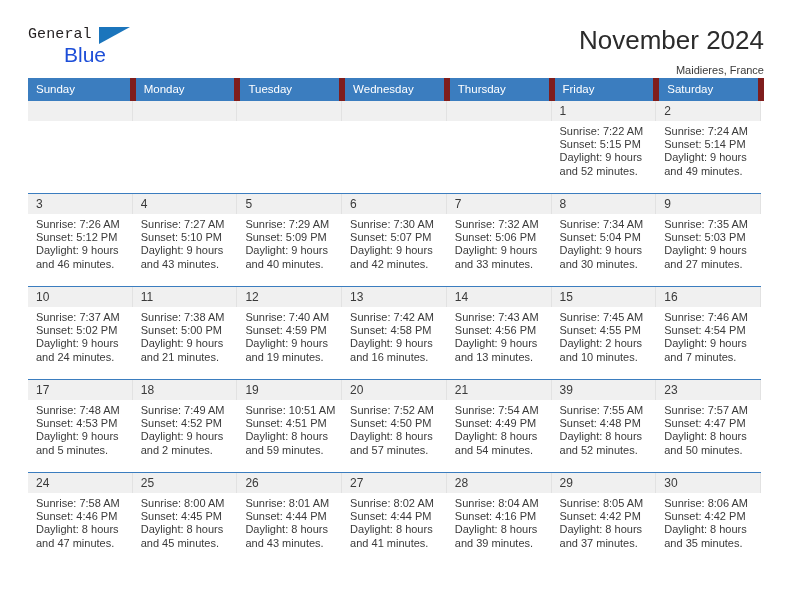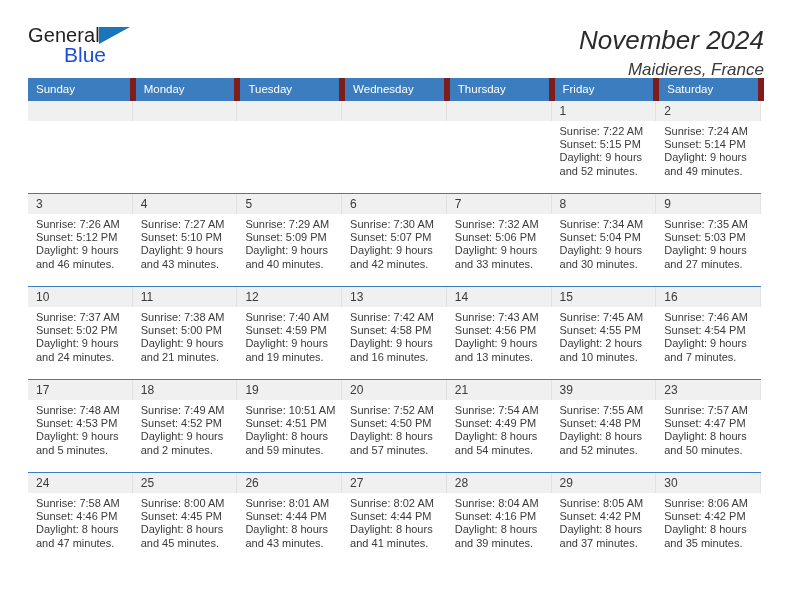--- a/index.html
+++ b/index.html
@@ -25,52 +25,53 @@
     height: 78px;
     padding-top: 24px;
   }
   .brand {
     position: relative;
     width: 120px;
     height: 52px;
     line-height: 0;
   }
   .brand-general {
-    font-size: 20px;
+    font-size: 15px;
     color: #231f20;
     letter-spacing: .1px;
     line-height: 22px;
     display: inline-block;
+    font-family: Liberation Mono, monospace;
   }
   .brand-flag {
     position: absolute;
     left: 71px;
     top: 3px;
     width: 0;
     height: 0;
     border-left: 31px solid #1b75bc;
     border-bottom: 17px solid transparent;
   }
   .brand-blue {
     position: absolute;
     left: 36px;
     top: 20px;
     font-size: 21px;
     color: #1d4ed8;
     line-height: 22px;
   }
-  .titles { text-align: right; font-style: italic; }
+  .titles { text-align: right; }
   .cal-title {
     font-size: 26px;
     font-weight: normal;
     color: #2b2b2b;
     line-height: 32px;
   }
   .cal-subtitle {
-    font-size: 17px;
+    font-size: 11px;
     color: #3a3a3a;
     line-height: 20px;
     margin-top: 4px;
   }
 
   
   .calendar {
     width: 736px;
     border-collapse: collapse;
     table-layout: fixed;

